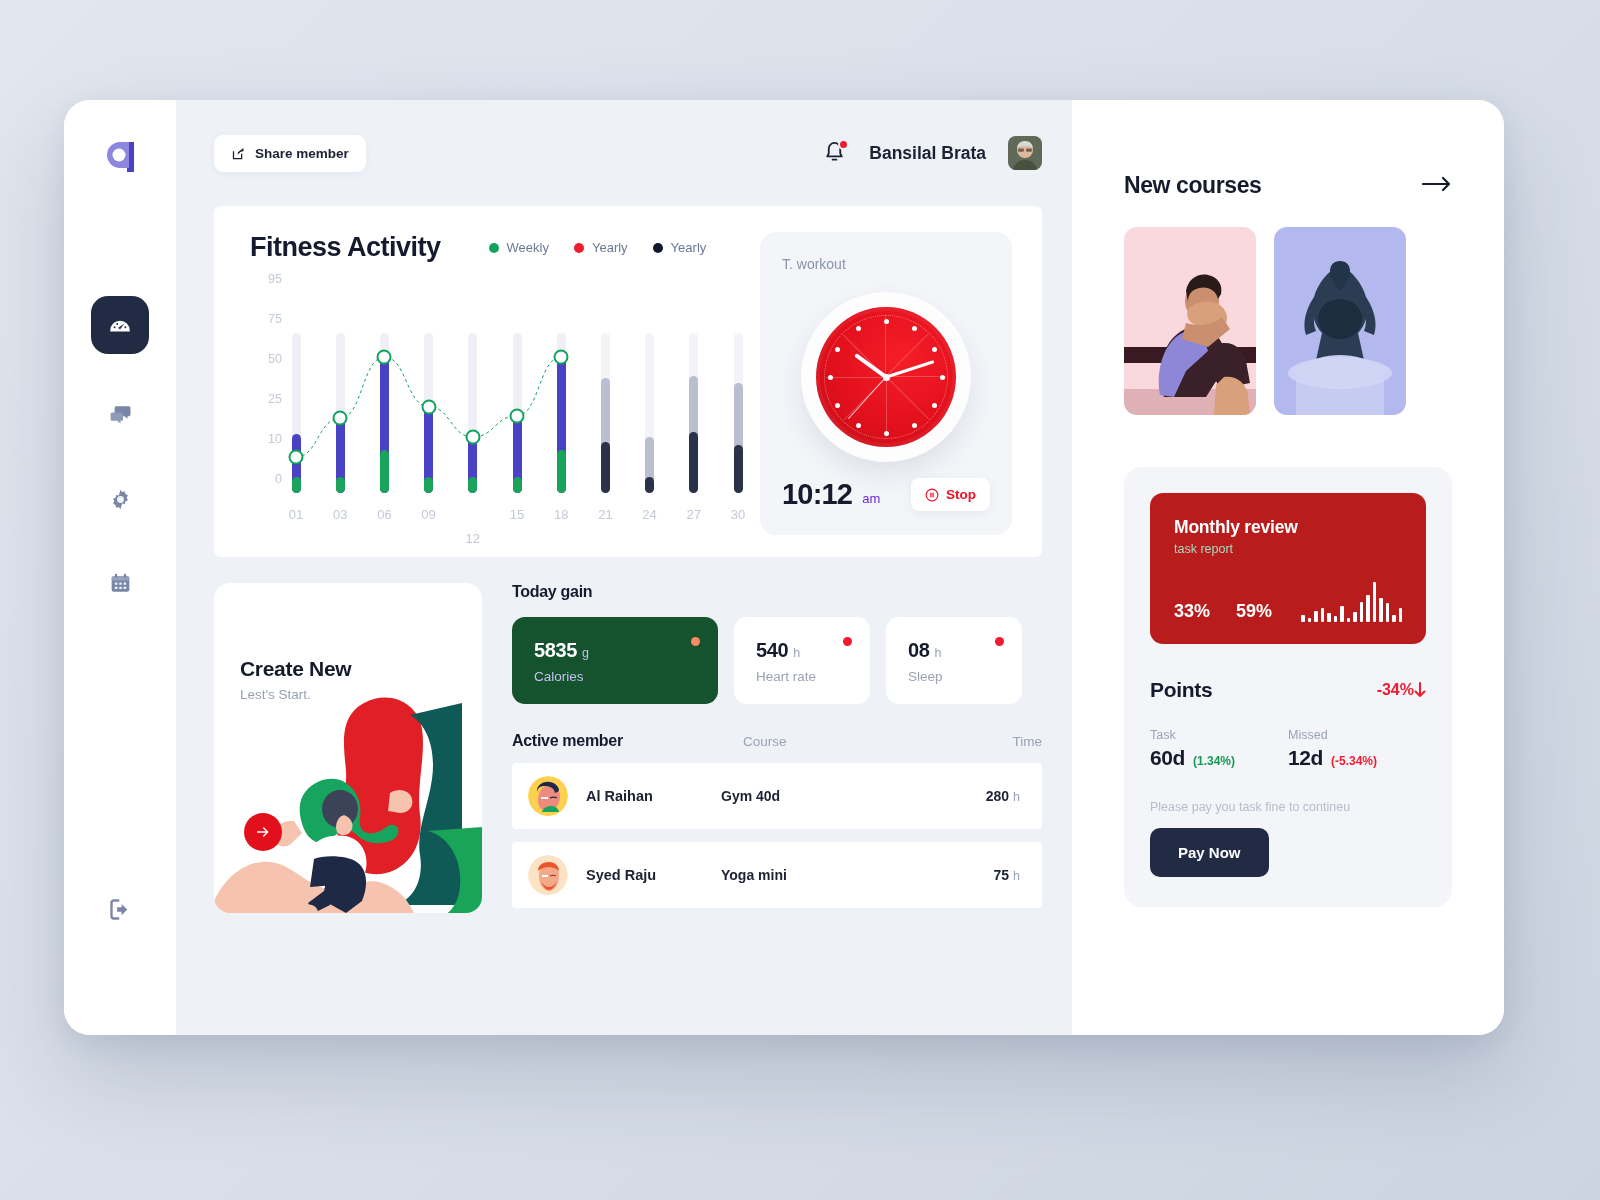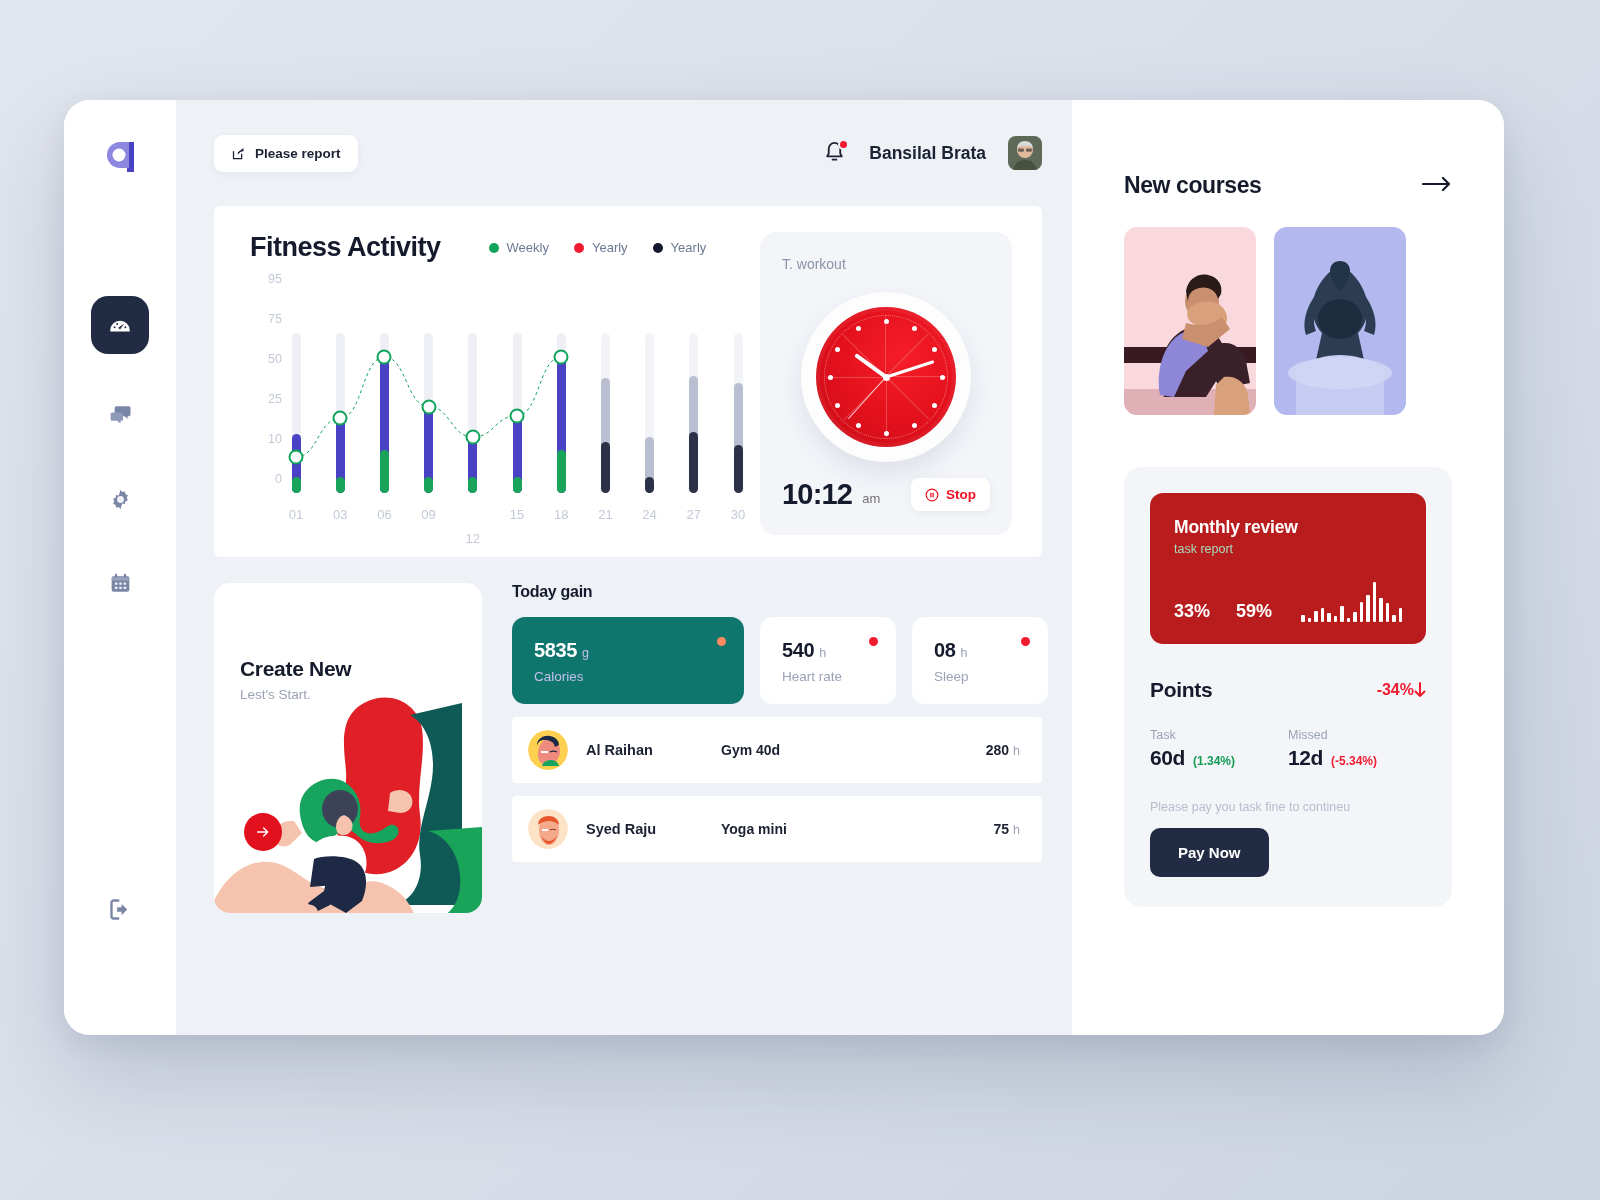--- a/index.html
+++ b/index.html
@@ -132,21 +132,21 @@
     border: 1px dotted rgba(255,255,255,0.42);
   }
   .clk-pip { position: absolute; width: 5px; height: 5px; border-radius: 50%; background: #fff; }
   .hand { position: absolute; left: 50%; bottom: 50%; transform-origin: 50% 100%; background: #fff; border-radius: 2px; }
   .hand.hour { width: 4px; height: 38px; margin-left: -2px; }
   .hand.min { width: 3px; height: 50px; margin-left: -1.5px; }
   .hand.sec { width: 1.4px; height: 56px; margin-left: -0.7px; background: rgba(255,255,255,0.75); }
   .clock-center { position: absolute; left: 50%; top: 50%; width: 7px; height: 7px; margin: -3.5px 0 0 -3.5px; border-radius: 50%; background: #fff; }
   .workout-foot { margin-top: auto; display: flex; align-items: flex-end; gap: 10px; }
   .time-big { font-size: 29px; font-weight: 700; color: #151b2c; letter-spacing: -0.8px; }
-  .time-am { font-size: 13px; color: #737373; margin-bottom: 5px; }
+  .time-am { font-size: 13px; color: #6d28d9; margin-bottom: 5px; }
   .stop-btn {
     margin-left: auto; background: #fff; border: none; cursor: pointer;
     border-radius: 8px; padding: 9px 14px;
     display: inline-flex; align-items: center; gap: 7px;
     font-size: 13.5px; font-weight: 700; color: #ef1124;
     box-shadow: 0 2px 8px rgba(40,55,90,0.07);
   }
 
   
   .bottom { display: flex; gap: 30px; flex: 1 1 auto; min-height: 0; }
@@ -167,21 +167,21 @@
   }
   .illus { position: absolute; left: 0; bottom: 0; width: 100%; height: 250px; }
 
   .right-col { flex: 1 1 auto; min-width: 0; display: flex; flex-direction: column; }
   .section-title { font-size: 16px; font-weight: 700; color: #151b2c; letter-spacing: -0.3px; }
   .gain-row { display: flex; gap: 16px; margin: 16px 0 0; }
   .gain-card {
     border-radius: 13px; padding: 22px 22px 20px;
     position: relative; flex: 0 0 auto;
   }
-  .gain-card.primary { background: #0f766e; width: 232px; }
+  .gain-card.primary { background: #14532d; width: 206px; }
   .gain-card.plain { background: #fff; width: 136px; }
   .gain-val { font-size: 20px; font-weight: 700; letter-spacing: -0.4px; }
   .gain-unit { font-size: 12.5px; font-weight: 400; }
   .gain-label { font-size: 13.5px; margin-top: 7px; }
   .primary .gain-val { color: #fff; } .primary .gain-unit { color: #c3c0ee; }
   .primary .gain-label { color: #c3c0ee; }
   .plain .gain-val { color: #151b2c; } .plain .gain-unit { color: #9aa2b5; }
   .plain .gain-label { color: #9aa2b5; }
   .gain-dot { position: absolute; right: 18px; top: 20px; width: 9px; height: 9px; border-radius: 50%; }
 
@@ -308,21 +308,21 @@
   </aside>
 
   <section class="main">
 
     <div class="topbar">
       <button class="share-btn">
         <svg width="15" height="15" viewBox="0 0 24 24">
           <path d="M4 9v11h13V13" fill="none" stroke="#1c2233" stroke-width="2" stroke-linecap="round"></path>
           <path d="M11 10l9-7v5.2c-4 .4-7 2.4-9 5.8z" fill="#1c2233"></path>
         </svg>
-        <span>Please report</span>
+        <span>Share member</span>
       </button>
 
       <div class="topbar-right">
         <div class="bell-wrap">
           <svg width="23" height="25" viewBox="0 0 24 26">
             <path d="M12 3a6 6 0 0 1 6 6v5l1.6 3H4.4L6 14V9a6 6 0 0 1 6-6z" fill="none" stroke="#1c2233" stroke-width="1.9" stroke-linejoin="round"></path>
             <path d="M10 20.5h4" stroke="#1c2233" stroke-width="1.9" stroke-linecap="round"></path>
           </svg>
           <span class="bell-dot"></span>
         </div>
@@ -517,20 +517,25 @@
               <div class="gain-val">540 <span class="gain-unit">h</span></div>
               <div class="gain-label">Heart rate</div>
             </div>
             <div class="gain-card plain">
               <span class="gain-dot" style="background:#f01b2f"></span>
               <div class="gain-val">08 <span class="gain-unit">h</span></div>
               <div class="gain-label">Sleep</div>
             </div>
           </div>
 
+        <div class="member-head">
+          <div class="section-title">Active member</div>
+          <div class="col-course">Course</div>
+          <div class="col-time">Time</div>
+        </div>
         <div id="member-rows">
             <div class="member-row">
               <div class="mavatar"><svg viewBox="0 0 40 40" width="40" height="40">
                   <circle cx="20" cy="20" r="20" fill="#fdd14f"></circle>
                   <path d="M10 24c0-9 5-15 12-15s10 5 10 12-5 14-12 14-10-4-10-11z" fill="#ef8b7e"></path>
                   <path d="M9 14c1-6 7-9 13-8 6 1 9 5 9 9l-4 2c-1-5-5-7-10-7s-7 2-8 6z" fill="#1e2a45"></path>
                   <path d="M13 21h7v2h-7z" fill="#fff"></path>
                   <path d="M22 22c2-1 5-1 7 0" stroke="#1e2a45" stroke-width="1.2" fill="none"></path>
                   <path d="M14 36c1-4 5-6 9-6s7 2 8 6z" fill="#16a45e"></path>
                 </svg></div>

